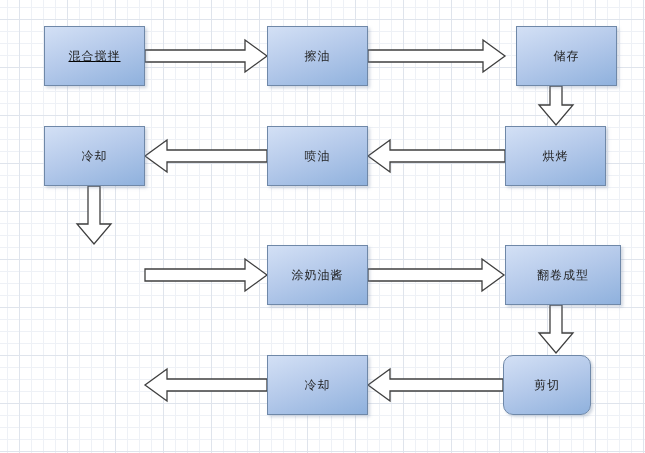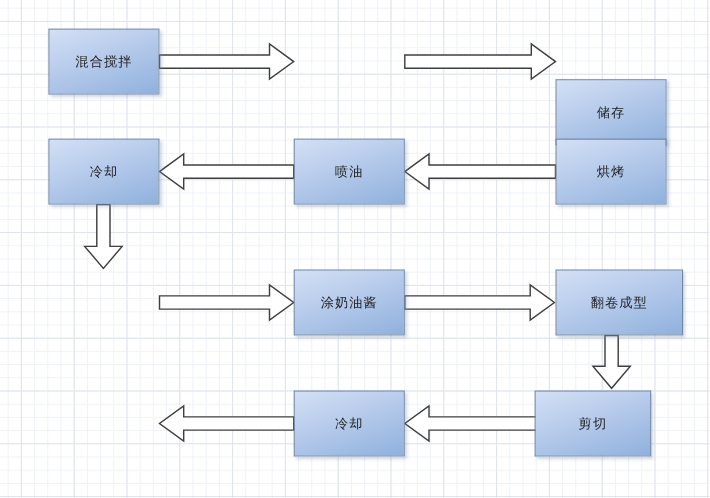--- a/index.html
+++ b/index.html
@@ -46,30 +46,30 @@
     box-shadow: 2px 2px 3px rgba(120, 140, 170, 0.35);
     cursor: default;
   }
   .node-label {
     font-size: 12px;
     color: #1f1f1f;
     letter-spacing: 1px;
     white-space: nowrap;
   }
   
-  #node-mix   { left: 44px;  top: 26px; }
+  #node-mix   { left: 44px;  top: 26px; text-decoration: underline; }
   #node-wipe  { left: 267px; top: 26px; }
-  #node-store { left: 505px; top: 26px; margin-top: 46px; }
+  #node-store { left: 516px; top: 26px; }
   #node-bake  { left: 505px; top: 126px; }
   #node-spray { left: 267px; top: 126px; justify-content: center; }
   #node-cool1 { left: 44px;  top: 126px; }
   #node-flip  { left: 44px;  top: 245px; }
   #node-cream { left: 267px; top: 245px; }
   #node-roll  { left: 476px; top: 245px; width: 116px; margin-left: 29px; }
-  #node-cut   { left: 486px; top: 355px; width: 106px; }
+  #node-cut   { left: 503px; top: 355px; width: 88px; border-radius: 10px; }
   #node-cool2 { left: 267px; top: 355px; }
   #node-pack  { left: 44px;  top: 355px; }
 </style>
 </head>
 <body>
 
 <div class="canvas">
 
   <svg class="connectors" viewBox="0 0 645 453" xmlns="http://www.w3.org/2000/svg">
 
@@ -92,20 +92,23 @@
     <polygon points="550,305 550,333 539,333 556,353 573,333 562,333 562,305"></polygon>
 
     <polygon points="503,379 390,379 390,369 368,385 390,401 390,391 503,391"></polygon>
 
     <polygon points="267,379 167,379 167,369 145,385 167,401 167,391 267,391"></polygon>
   </svg>
 
   <div class="node" id="node-mix">
     <span class="node-label">混合搅拌</span>
   </div>
+  <div class="node" id="node-wipe">
+    <span class="node-label">擦油</span>
+  </div>
   <div class="node" id="node-store">
     <span class="node-label">储存</span>
   </div>
   <div class="node" id="node-bake">
     <span class="node-label">烘烤</span>
   </div>
   <div class="node" id="node-spray">
     <span class="node-label">喷油</span>
   </div>
   <div class="node" id="node-cool1">

